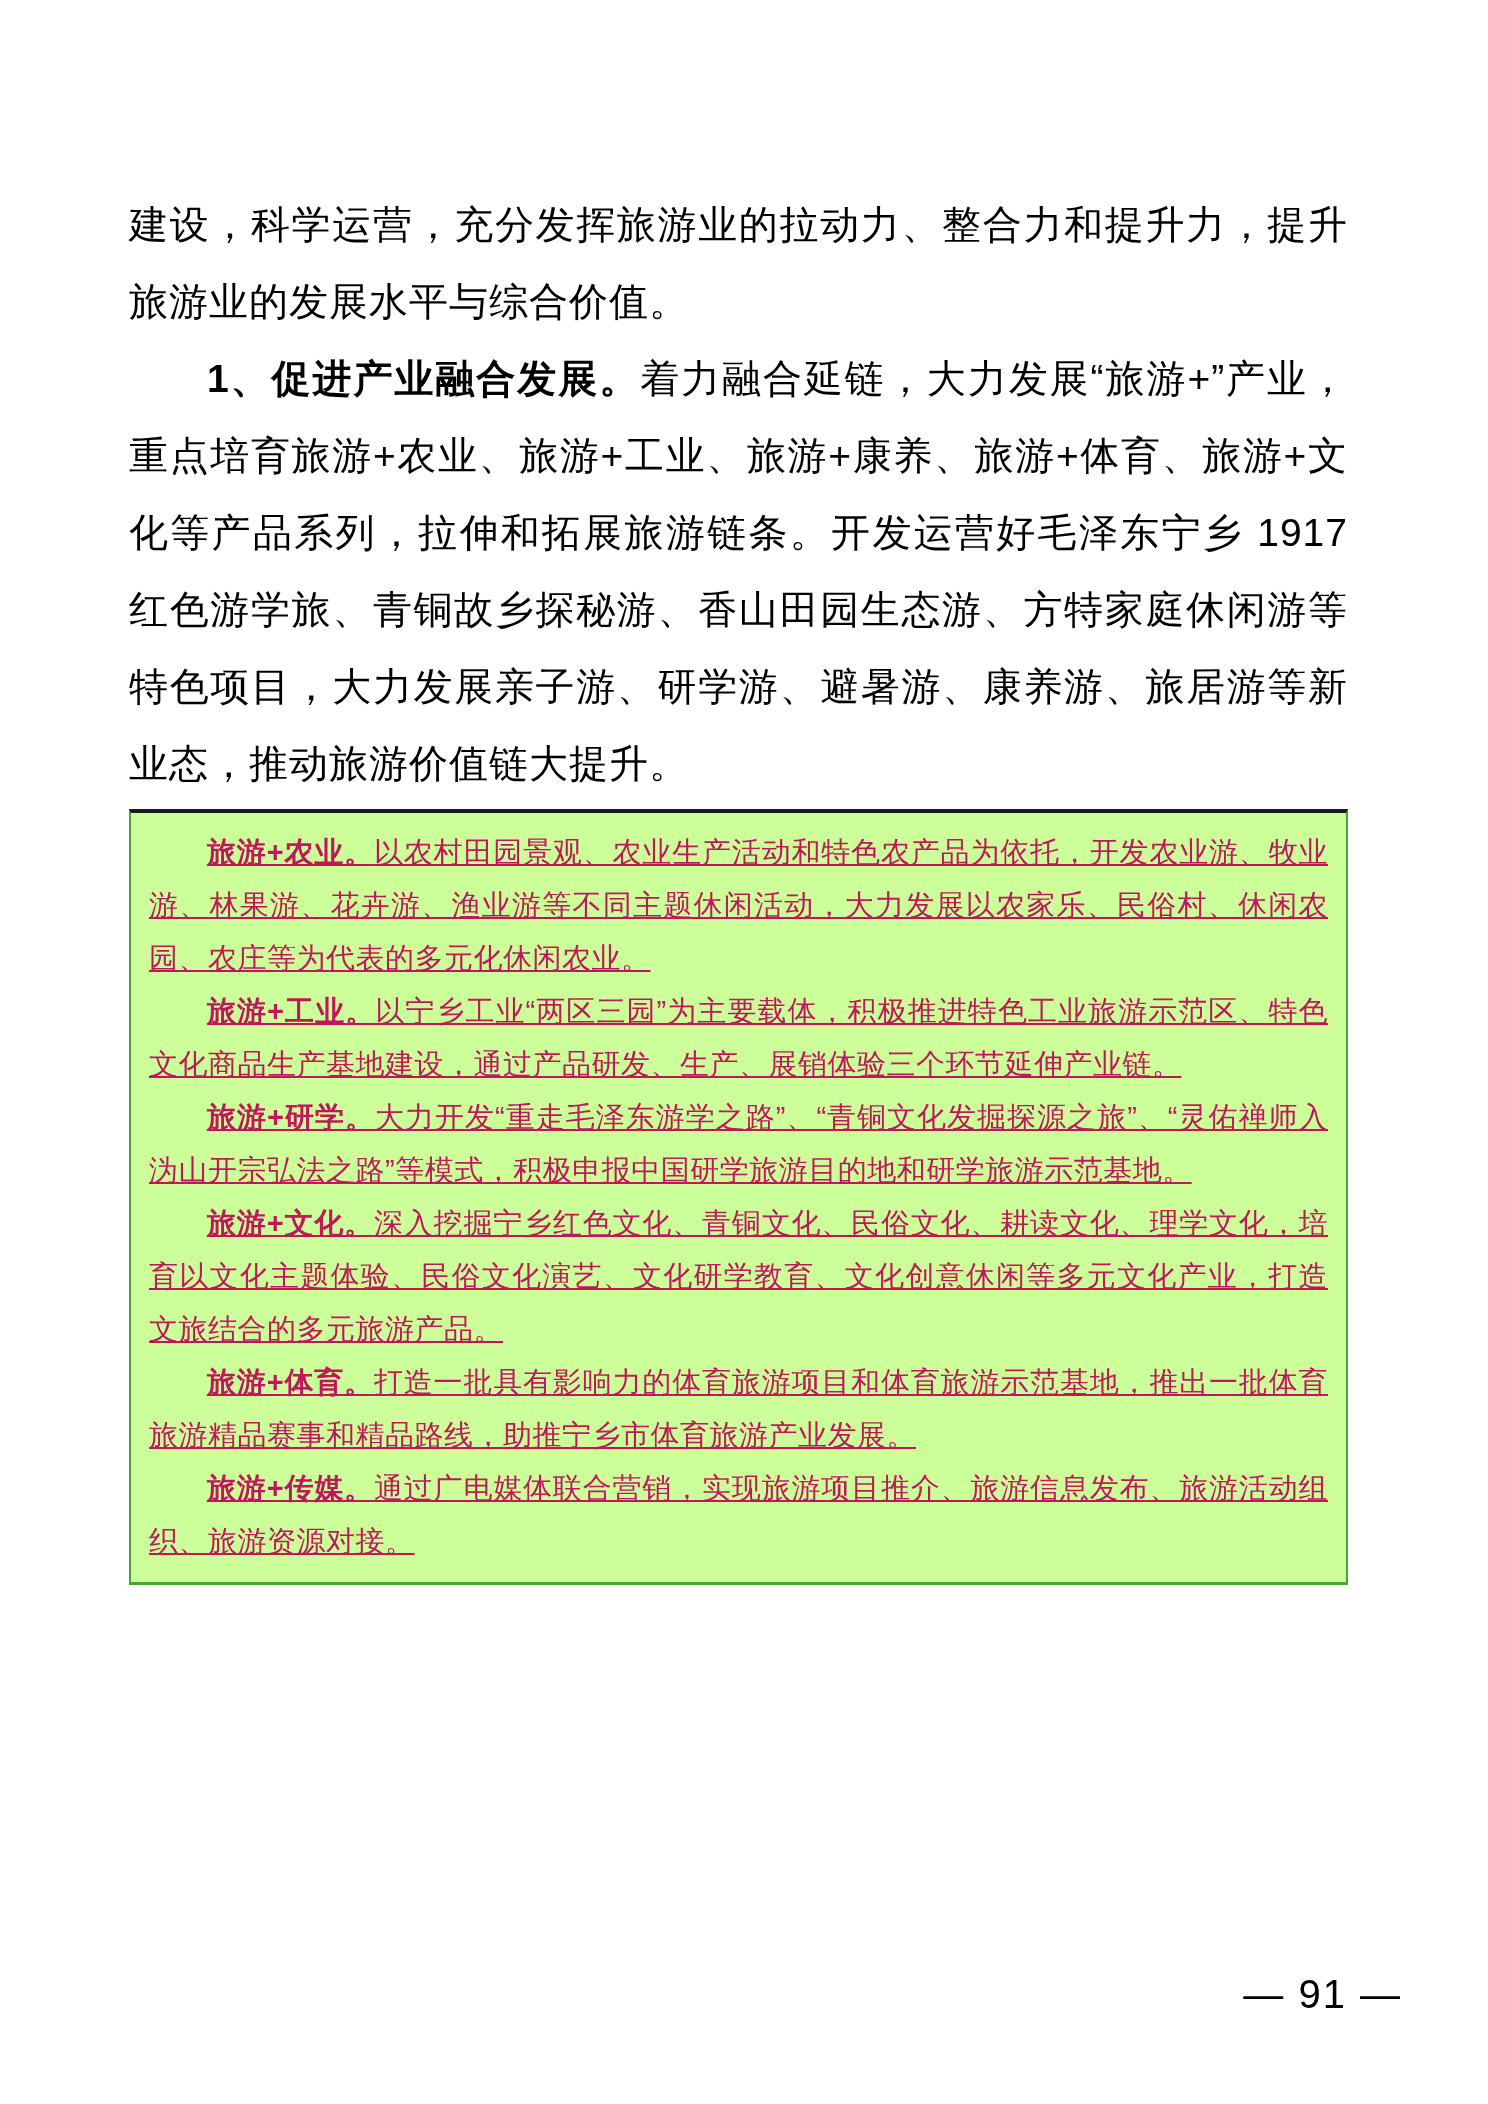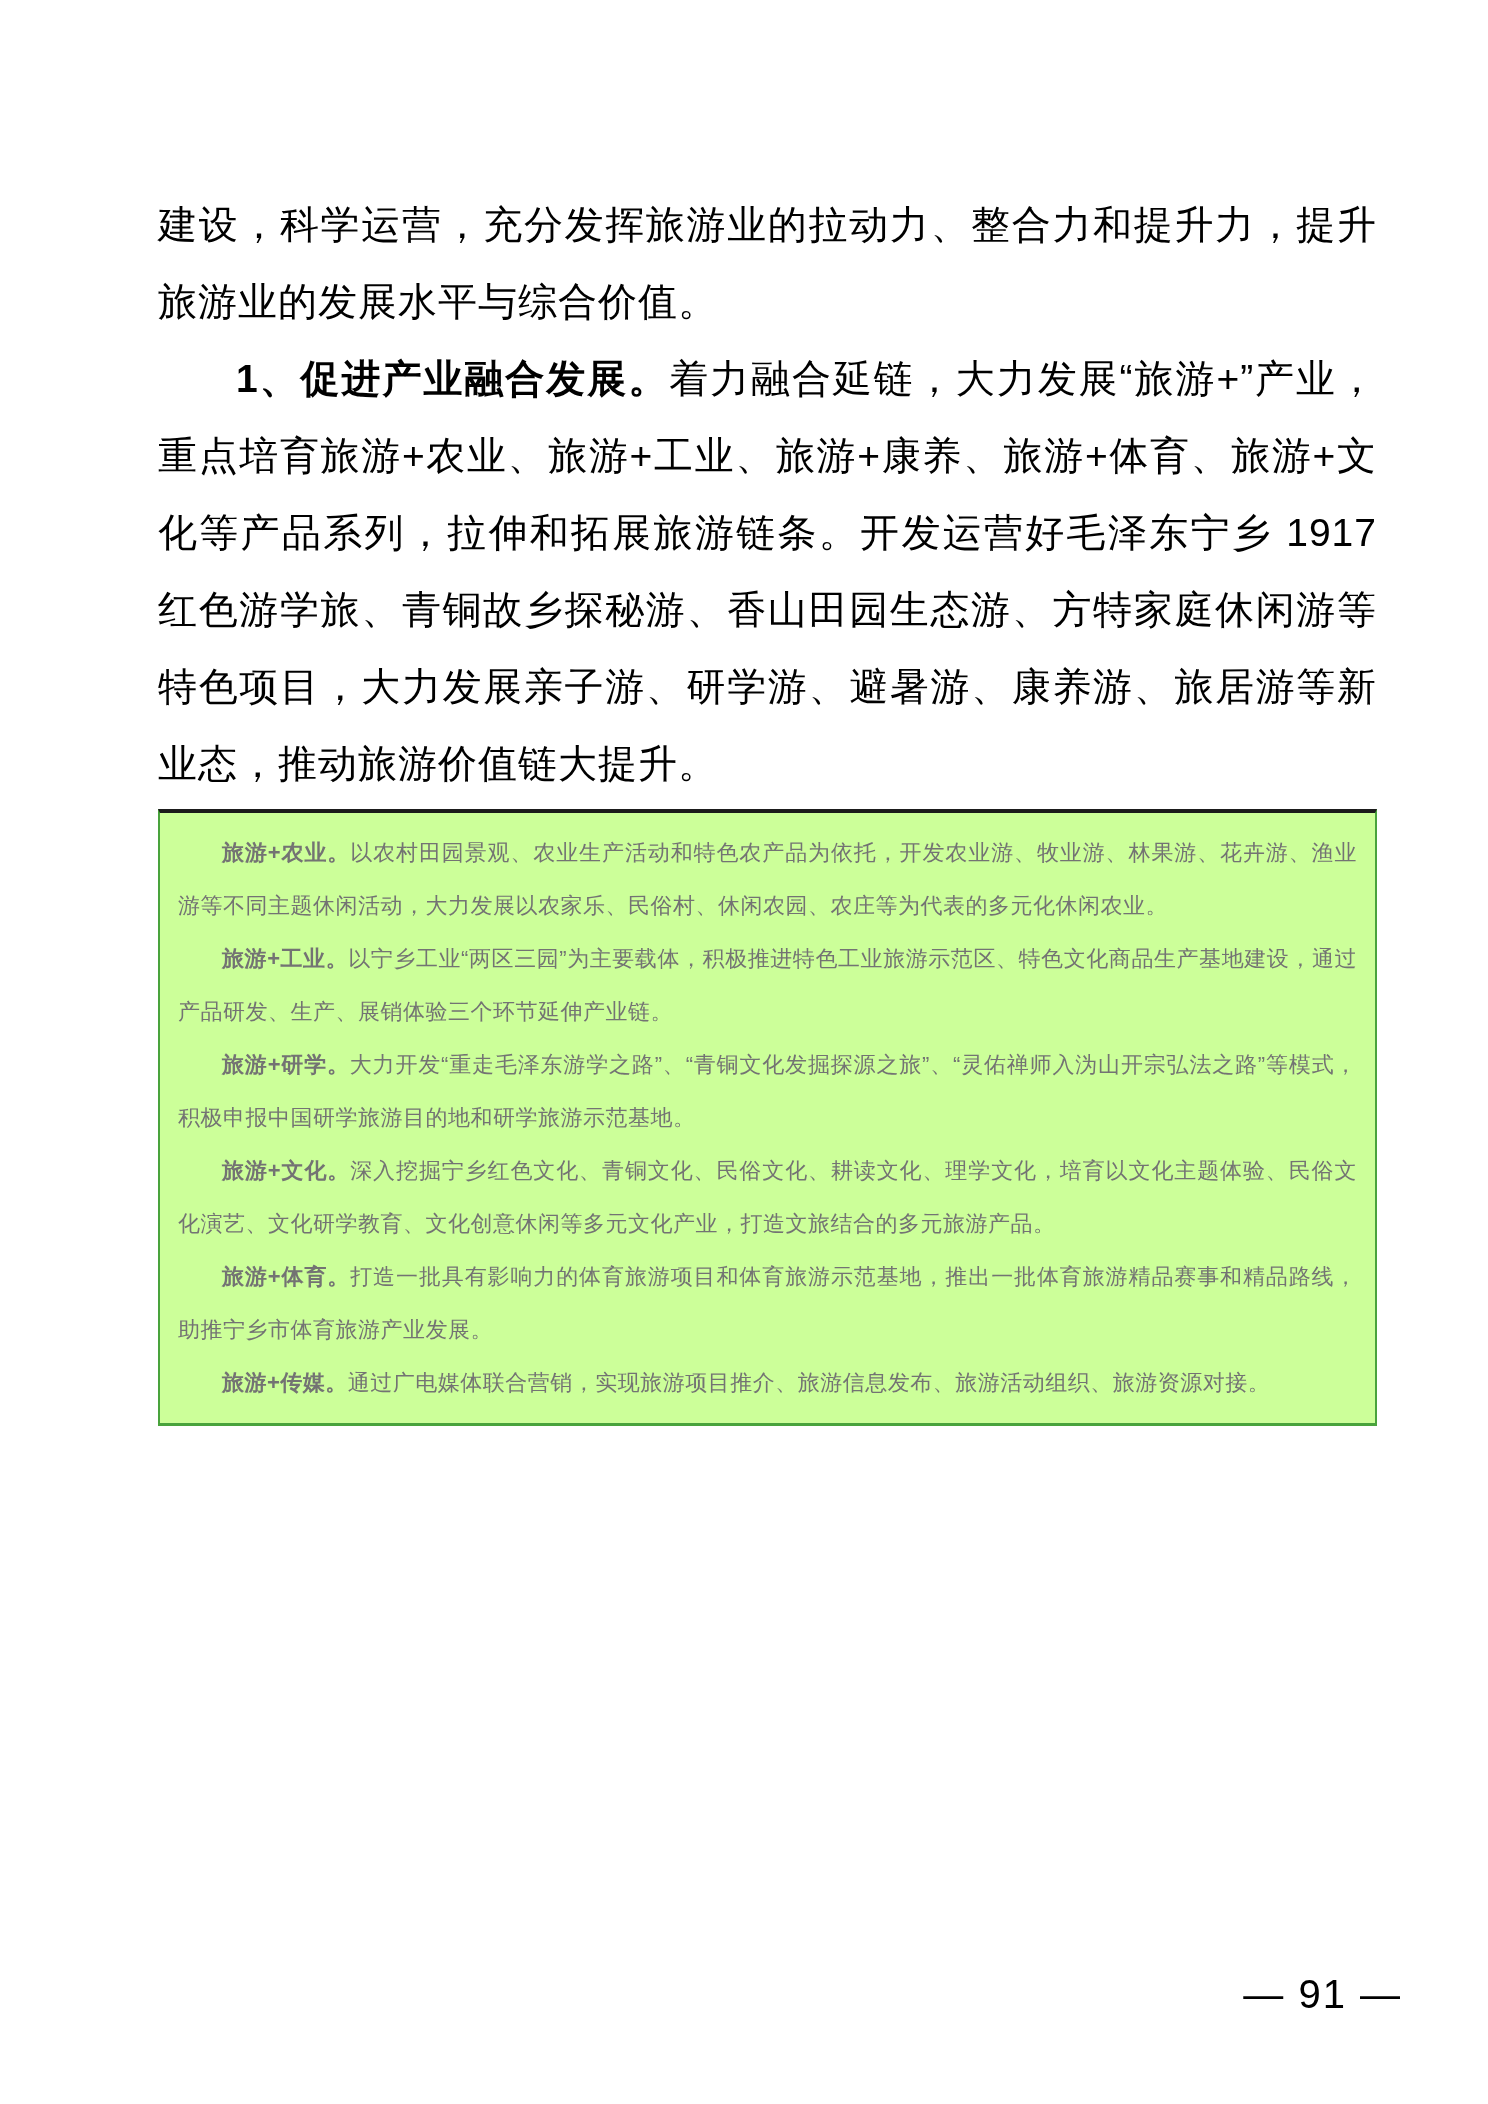--- a/index.html
+++ b/index.html
@@ -11,21 +11,21 @@
   }
   .page {
     position: relative;
     width: 1488px;
     height: 2104px;
     background: #ffffff;
     overflow: hidden;
   }
   .content {
     position: absolute;
-    left: 158px;
+    left: 129px;
     top: 186px;
     width: 1219px;
     color: #000000;
   }
   .body-para {
     margin: 0;
     font-size: 39px;
     line-height: 77px;
     text-align: justify;
     letter-spacing: 1px;
@@ -51,25 +51,26 @@
     line-height: 74px;
     letter-spacing: 1px;
   }
   .column-box-body {
     background: #ccff99;
     padding: 13px 18px 14px 18px;
   }
   .column-box-body p {
     margin: 0;
     text-indent: 2em;
-    font-size: 22px;
+    font-size: 29px;
     line-height: 53px;
     text-align: justify;
     letter-spacing: 0.5px;
-    color: #737373;
+    color: #be185d;
+    text-decoration: underline;
   }
   .column-box-body p .lead { font-weight: bold; }
 
   .page-number {
     position: absolute;
     top: 1972px;
     right: 86px;
     font-size: 40px;
     color: #000000;
     letter-spacing: 2px;

